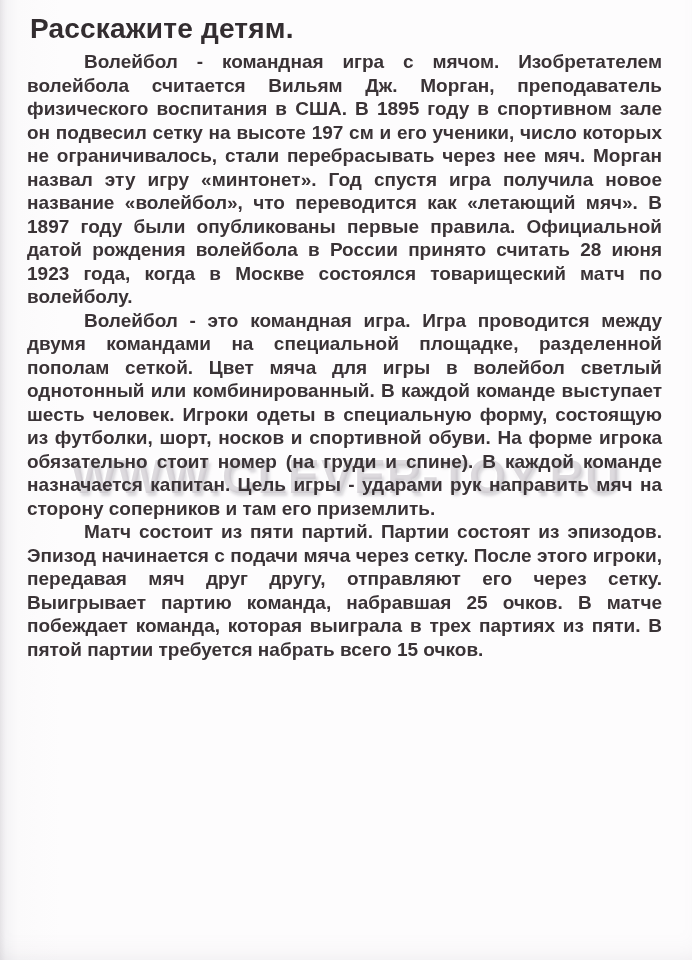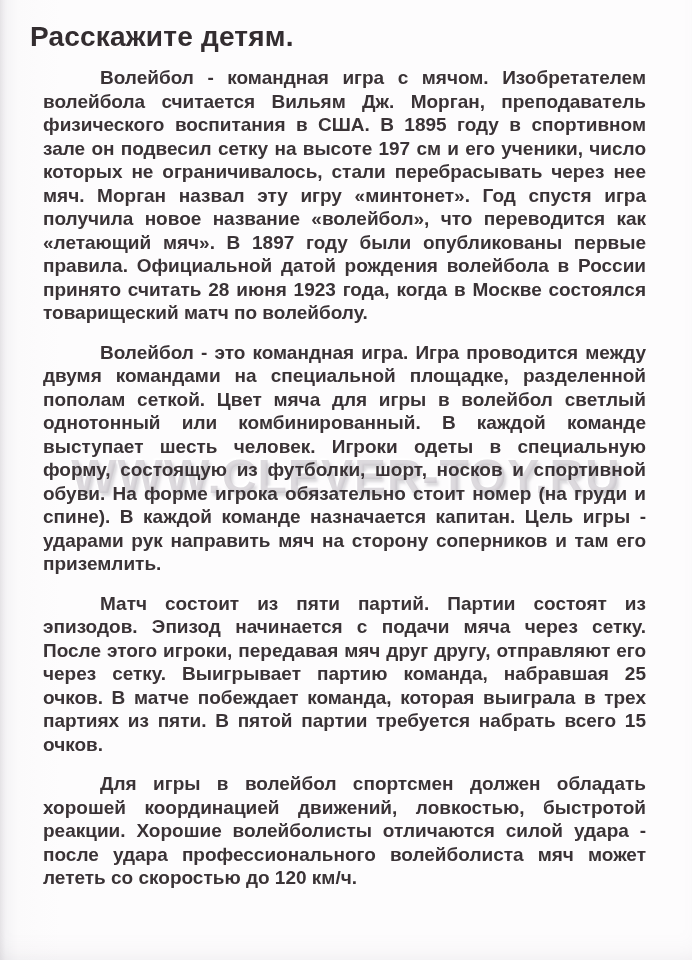--- a/index.html
+++ b/index.html
@@ -16,41 +16,41 @@
     background:
       linear-gradient(90deg, #e7e5e8 0px, #f5f4f6 6px, #fbfafb 18px, #fdfcfd 60px),
       #fdfcfd;
     box-shadow: inset 0 -18px 30px -24px rgba(150,145,155,0.25);
     font-family: "Liberation Sans", sans-serif;
     color: #383134;
   }
   .title {
     margin: 0;
     position: absolute;
-    top: 21px;
+    top: 13px;
     left: 30px;
     font-size: 28px;
     font-weight: 700;
     letter-spacing: 0.2px;
     color: #332d30;
   }
   .body {
     position: absolute;
     top: 50px;
     left: 27px;
     right: 30px;
     z-index: 2;
     font-size: 19px;
     font-weight: 600;
     line-height: 23.5px;
     text-align: justify;
     color: #3a3336;
   }
   .body p {
-    margin: 16px;
+    margin: 0;
     text-indent: 57px;
   }
   .watermark {
     position: absolute;
     top: 449px;
     left: 0;
     width: 100%;
     z-index: 1;
     text-align: center;
     font-size: 48px;
@@ -70,16 +70,15 @@
 <div class="page">
 
   <h1 class="title">Расскажите детям.</h1>
 
   <div class="watermark">WWW.CLEVER-TOY.RU</div>
 
   <div class="body">
     <p>Волейбол - командная игра с мячом. Изобретателем волейбола считается Вильям Дж. Морган, преподаватель физического воспитания в США. В 1895 году в спортивном зале он подвесил сетку на высоте 197 см и его ученики, число которых не ограничивалось, стали перебрасывать через нее мяч. Морган назвал эту игру «минтонет». Год спустя игра получила новое название «волейбол», что переводится как «летающий мяч». В 1897 году были опубликованы первые правила. Официальной датой рождения волейбола в России принято считать 28 июня 1923 года, когда в Москве состоялся товарищеский матч по волейболу.</p>
     <p>Волейбол - это командная игра. Игра проводится между двумя командами на специальной площадке, разделенной пополам сеткой. Цвет мяча для игры в волейбол светлый однотонный или комбинированный. В каждой команде выступает шесть человек. Игроки одеты в специальную форму, состоящую из футболки, шорт, носков и спортивной обуви. На форме игрока обязательно стоит номер (на груди и спине). В каждой команде назначается капитан. Цель игры - ударами рук направить мяч на сторону соперников и там его приземлить.</p>
     <p>Матч состоит из пяти партий. Партии состоят из эпизодов. Эпизод начинается с подачи мяча через сетку. После этого игроки, передавая мяч друг другу, отправляют его через сетку. Выигрывает партию команда, набравшая 25 очков. В матче побеждает команда, которая выиграла в трех партиях из пяти. В пятой партии требуется набрать всего 15 очков.</p>
-    <p>Для игры в волейбол спортсмен должен обладать хорошей координацией движений, ловкостью, быстротой реакции. Хорошие волейболисты отличаются силой удара - после удара профессионального волейболиста мяч может лететь со скоростью до 120 км/ч.</p>
   </div>
 
 </div>
 
 </body></html>

